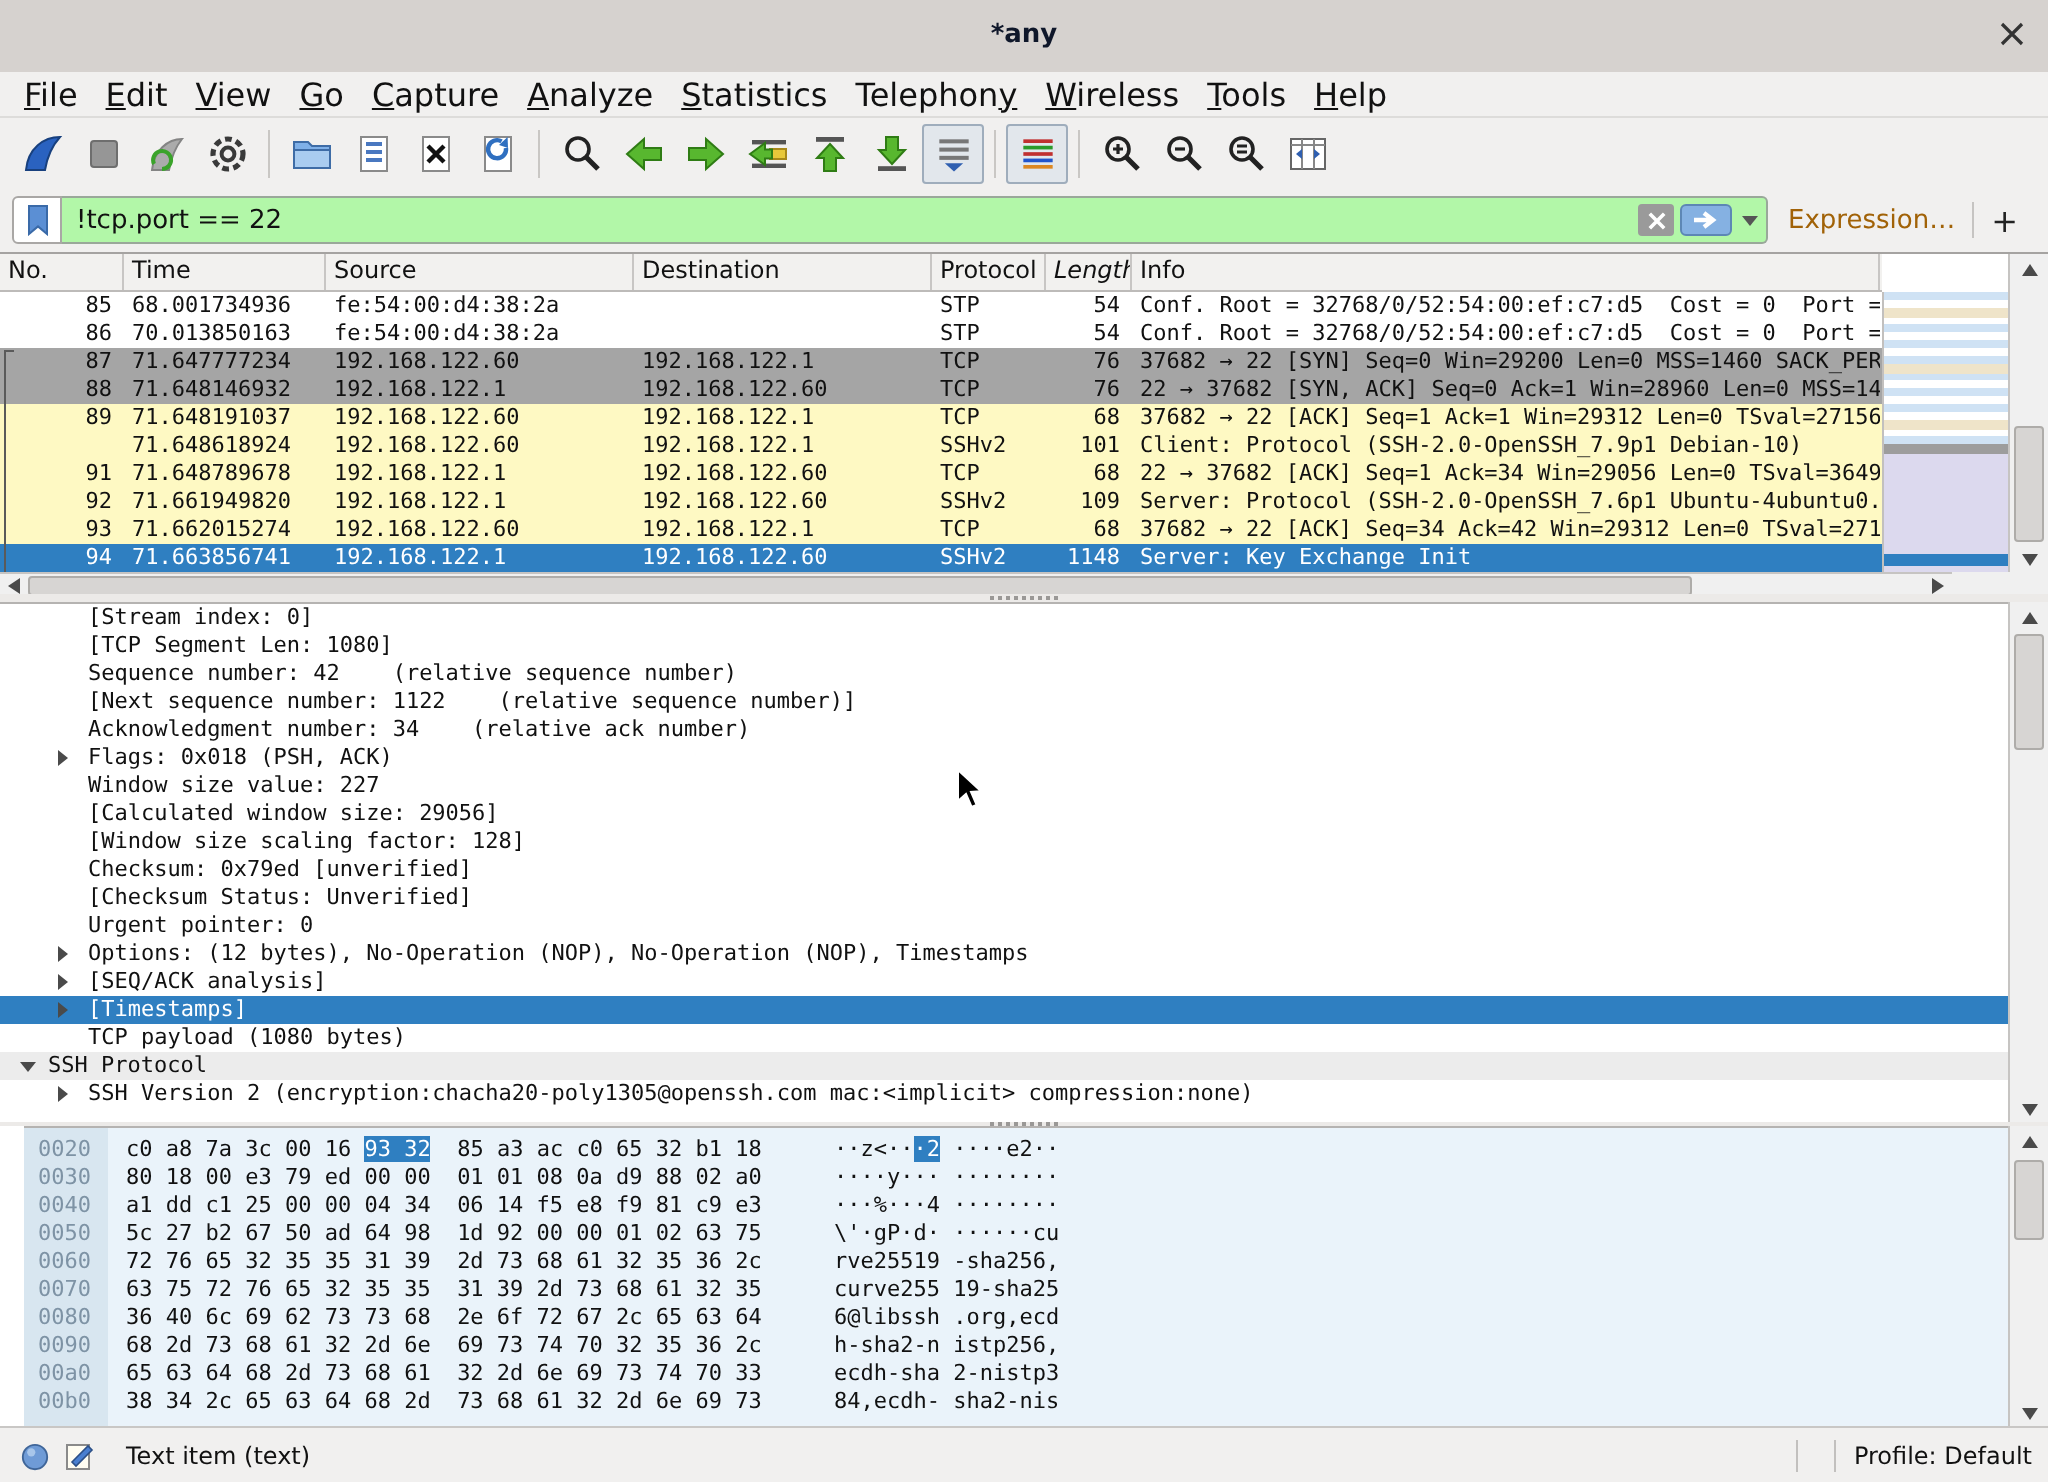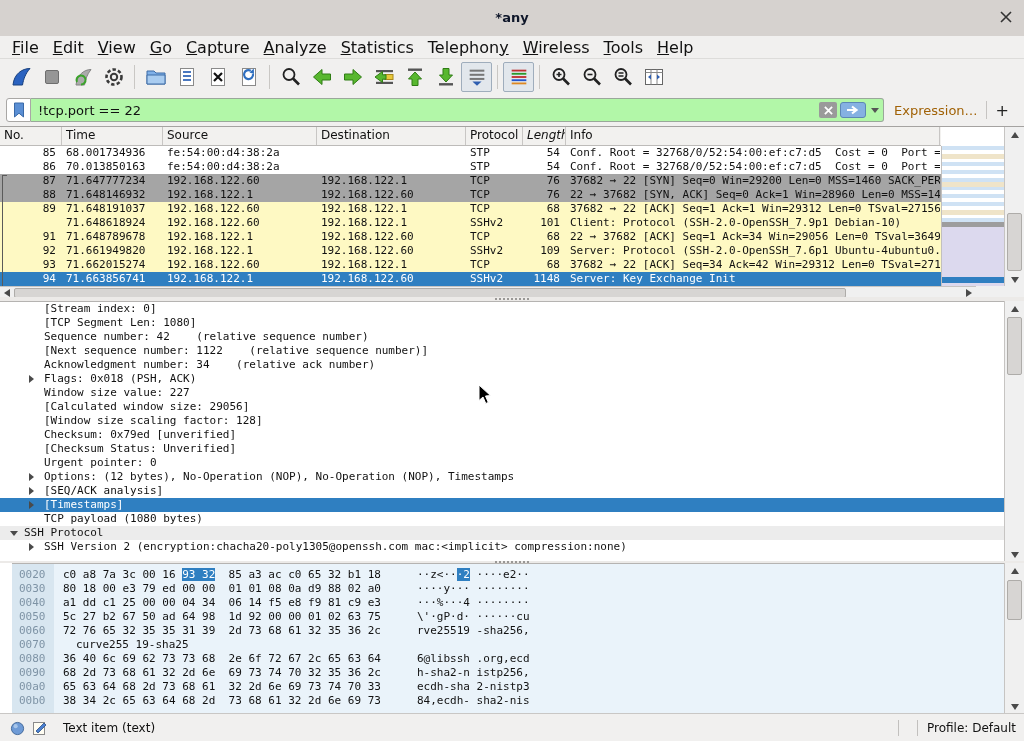--- a/index.html
+++ b/index.html
@@ -465,21 +465,21 @@
     </div>
 
   <div class="hexpane">
     <div class="hx-offstrip"></div>
     <div id="hex-rows" style="position:relative;">
         <div class="hx-row"><span class="hx-off">0020</span><span class="hx-hex">c0 a8 7a 3c 00 16 <span class="hl">93 32</span>  85 a3 ac c0 65 32 b1 18</span><span class="hx-ascii">··z&lt;··<span class="hl">·2</span> ····e2··</span></div>
         <div class="hx-row"><span class="hx-off">0030</span><span class="hx-hex">80 18 00 e3 79 ed 00 00  01 01 08 0a d9 88 02 a0</span><span class="hx-ascii">····y··· ········</span></div>
         <div class="hx-row"><span class="hx-off">0040</span><span class="hx-hex">a1 dd c1 25 00 00 04 34  06 14 f5 e8 f9 81 c9 e3</span><span class="hx-ascii">···%···4 ········</span></div>
         <div class="hx-row"><span class="hx-off">0050</span><span class="hx-hex">5c 27 b2 67 50 ad 64 98  1d 92 00 00 01 02 63 75</span><span class="hx-ascii">\'·gP·d· ······cu</span></div>
         <div class="hx-row"><span class="hx-off">0060</span><span class="hx-hex">72 76 65 32 35 35 31 39  2d 73 68 61 32 35 36 2c</span><span class="hx-ascii">rve25519 -sha256,</span></div>
-        <div class="hx-row"><span class="hx-off">0070</span><span class="hx-ascii">curve255 19-sha25</span></div>
+        <div class="hx-row"><span class="hx-off">0070</span><span class="hx-hex">63 75 72 76 65 32 35 35  31 39 2d 73 68 61 32 35</span><span class="hx-ascii">curve255 19-sha25</span></div>
         <div class="hx-row"><span class="hx-off">0080</span><span class="hx-hex">36 40 6c 69 62 73 73 68  2e 6f 72 67 2c 65 63 64</span><span class="hx-ascii">6@libssh .org,ecd</span></div>
         <div class="hx-row"><span class="hx-off">0090</span><span class="hx-hex">68 2d 73 68 61 32 2d 6e  69 73 74 70 32 35 36 2c</span><span class="hx-ascii">h-sha2-n istp256,</span></div>
         <div class="hx-row"><span class="hx-off">00a0</span><span class="hx-hex">65 63 64 68 2d 73 68 61  32 2d 6e 69 73 74 70 33</span><span class="hx-ascii">ecdh-sha 2-nistp3</span></div>
         <div class="hx-row"><span class="hx-off">00b0</span><span class="hx-hex">38 34 2c 65 63 64 68 2d  73 68 61 32 2d 6e 69 73</span><span class="hx-ascii">84,ecdh- sha2-nis</span></div>
       </div>
   </div>
   <div class="vscroll vs-hex">
     <div class="sb-up"></div>
     <div class="sb-thumb" style="top:17px;height:38px;"></div>
     <div class="sb-down"></div>

